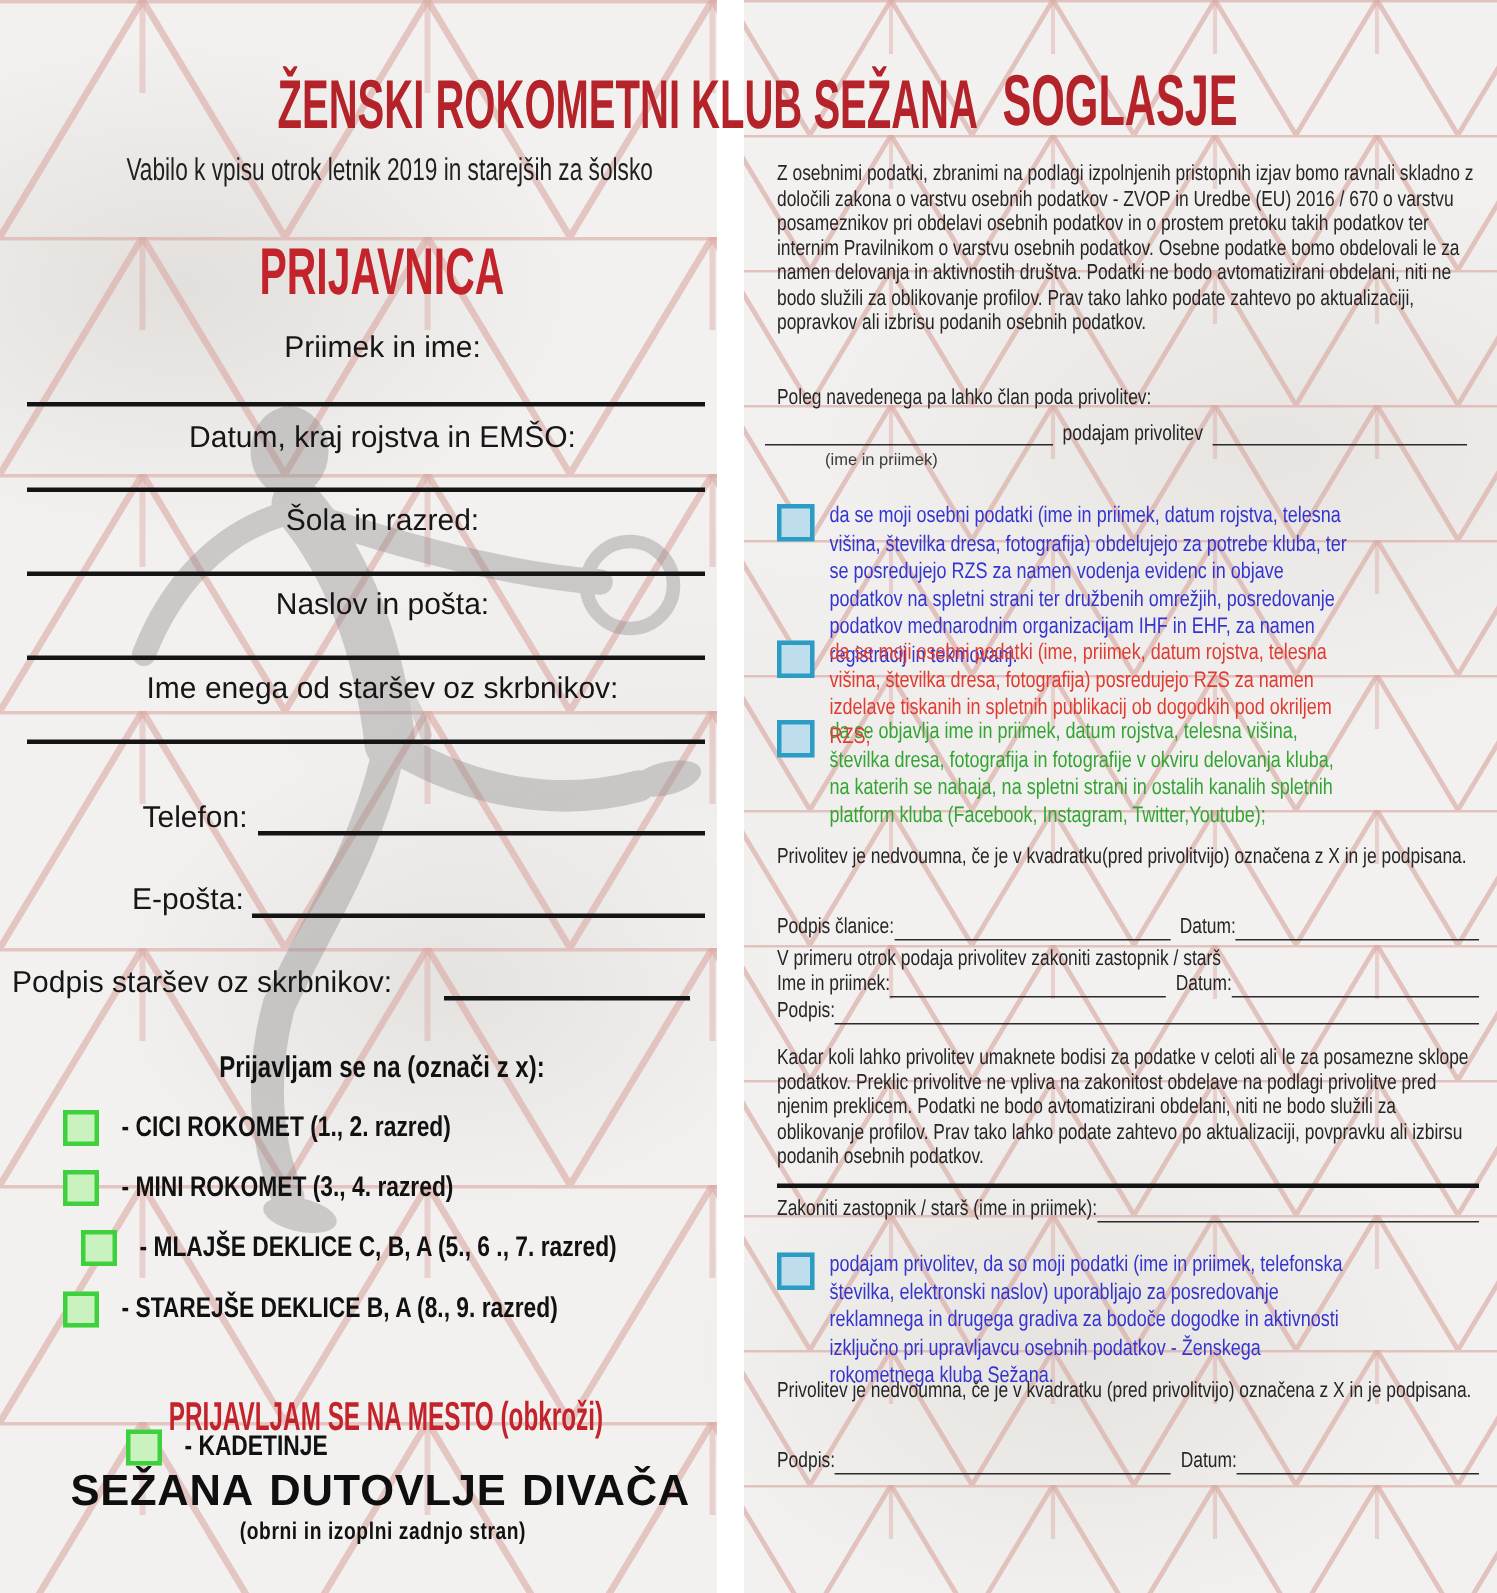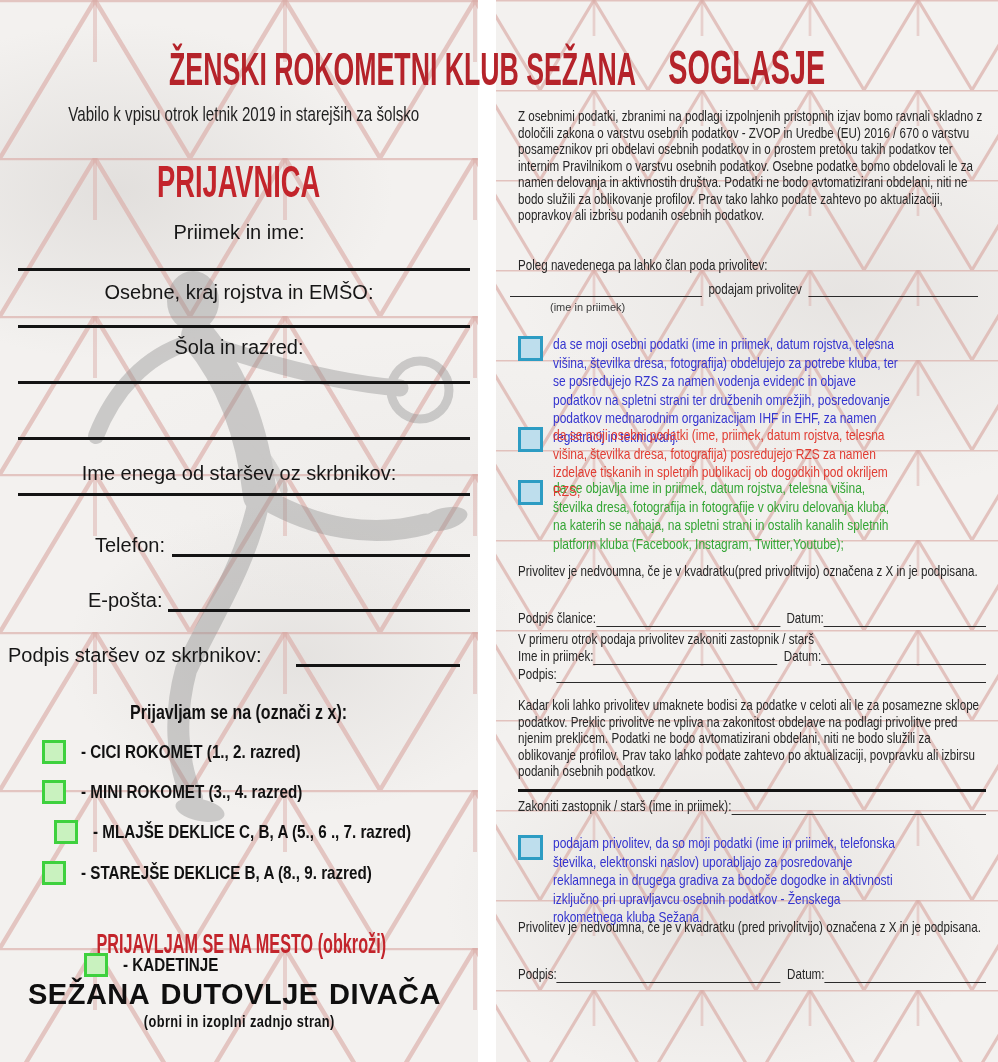--- a/index.html
+++ b/index.html
@@ -22,33 +22,33 @@
 
   
   .xc58{display:inline-block;transform:scaleX(.58);transform-origin:50% 50%;white-space:nowrap;}
   .xc60{display:inline-block;transform:scaleX(.60);transform-origin:50% 50%;white-space:nowrap;}
   .xc62{display:inline-block;transform:scaleX(.62);transform-origin:50% 50%;white-space:nowrap;}
   .xc72{display:inline-block;transform:scaleX(.72);transform-origin:50% 50%;white-space:nowrap;}
   .xc80{display:inline-block;transform:scaleX(.80);transform-origin:50% 50%;white-space:nowrap;}
   .xl80{display:inline-block;transform:scaleX(.80);transform-origin:0 50%;white-space:nowrap;}
 
   
-  .lp-center{left:0;width:478px;text-align:center;}
+  .lp-center{left:0;width:478px;text-align:center;padding-left:16px;}
   .club-title{font-size:46px;line-height:1.0;font-weight:bold;color:#b5232a;}
   .sub{font-size:21px;color:#1f1f1f;}
   .form-title{font-size:44px;line-height:1.0;font-weight:bold;color:#c3242b;}
   .lp-label{font-size:20px;color:#161616;}
   .lline{height:3px;background:#141414;}
   .ilne{height:2.5px;background:#141414;}
   .lp-bold{font-weight:bold;font-size:20px;color:#111;}
   .prog-row{display:flex;align-items:center;gap:15px;}
   .gbox{width:18px;height:18px;border:3px solid #3ed13e;background:#c9f2bf;flex:none;}
   .prog-label{font-weight:bold;font-size:19px;color:#111;}
   .mesto{font-size:27px;line-height:1;font-weight:bold;color:#c3242b;}
-  .cities{left:28px;width:413px;display:flex;justify-content:space-between;font-weight:bold;font-size:29px;letter-spacing:.5px;color:#0f0f0f;}
+  .cities{left:47px;width:413px;display:flex;justify-content:space-between;font-weight:bold;font-size:29px;letter-spacing:.5px;color:#0f0f0f;}
   .turn-note{font-weight:bold;font-size:16px;letter-spacing:.5px;color:#111;}
 
   
   .rpanel{position:absolute;left:496px;top:0;width:502px;height:1062px;z-index:2;}
   .soglasje{font-size:48px;line-height:1.0;font-weight:bold;color:#b5232a;}
   .rtext{font-size:14.5px;line-height:16.5px;width:585px;transform:scaleX(.8);transform-origin:0 0;color:#262626;}
   .rrow{display:flex;align-items:flex-end;width:585px;transform:scaleX(.8);transform-origin:0 50%;font-size:14.5px;color:#262626;}
   .rrow .lbl{white-space:nowrap;padding-bottom:1px;}
   .blank{border-bottom:1.8px solid #2a2a2a;height:15px;box-sizing:border-box;}
   .grow{flex:1;}
@@ -111,29 +111,30 @@
     <div class="abs lp-center" style="top:102px;">
       <span class="sub xc72">Vabilo k vpisu otrok letnik 2019 in starejših za šolsko</span>
     </div>
     <div class="abs lp-center lp-label" style="top:221px;">Priimek in ime:</div>
 
     <div class="abs lp-center" style="top:160px;">
       <span class="form-title xc62">PRIJAVNICA</span>
     </div>
     <div class="abs lline" style="left:18px;top:268px;width:452px;"></div>
 
-    <div class="abs lp-center lp-label" style="top:281px;">Osebne, kraj rojstva in EMŠO:</div>
+    <div class="abs lp-center lp-label" style="top:281px;">Datum, kraj rojstva in EMŠO:</div>
     <div class="abs lline" style="left:18px;top:325px;width:452px;"></div>
 
     <div class="abs lp-center lp-label" style="top:336px;text-align:center;">Šola in razred:</div>
     <div class="abs lline" style="left:18px;top:381px;width:452px;"></div>
 
+    <div class="abs lp-center lp-label" style="top:392px;">Naslov in pošta:</div>
     <div class="abs lline" style="left:18px;top:437px;width:452px;"></div>
 
-    <div class="abs lp-center lp-label" style="top:448px;margin-top:14px;">Ime enega od staršev oz skrbnikov:</div>
+    <div class="abs lp-center lp-label" style="top:448px;">Ime enega od staršev oz skrbnikov:</div>
     <div class="abs lline" style="left:18px;top:493px;width:452px;"></div>
 
     <div class="abs lp-label" style="left:95px;top:534px;">Telefon:</div>
     <div class="abs ilne" style="left:172px;top:554px;width:298px;"></div>
 
     <div class="abs lp-label" style="left:88px;top:589px;">E-pošta:</div>
     <div class="abs ilne" style="left:168px;top:609px;width:302px;"></div>
 
     <div class="abs lp-label" style="left:8px;top:644px;">Podpis staršev oz skrbnikov:</div>
     <div class="abs ilne" style="left:296px;top:664px;width:164px;"></div>

